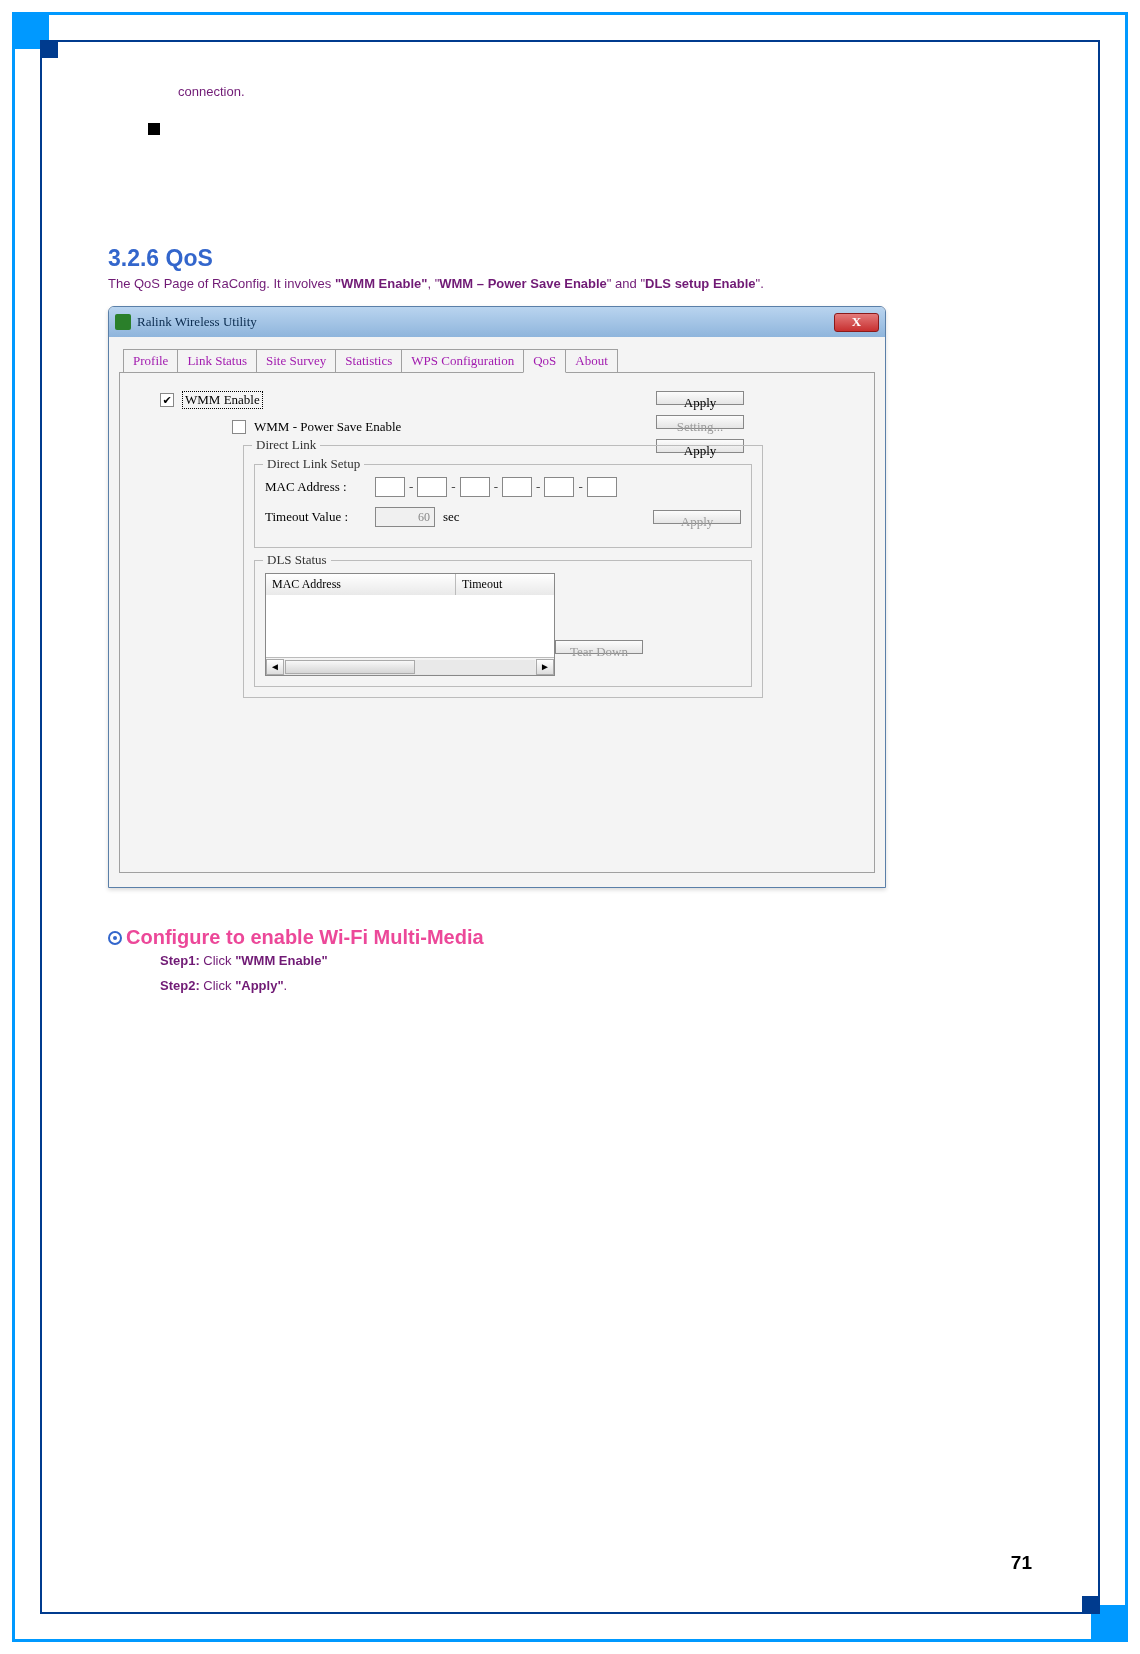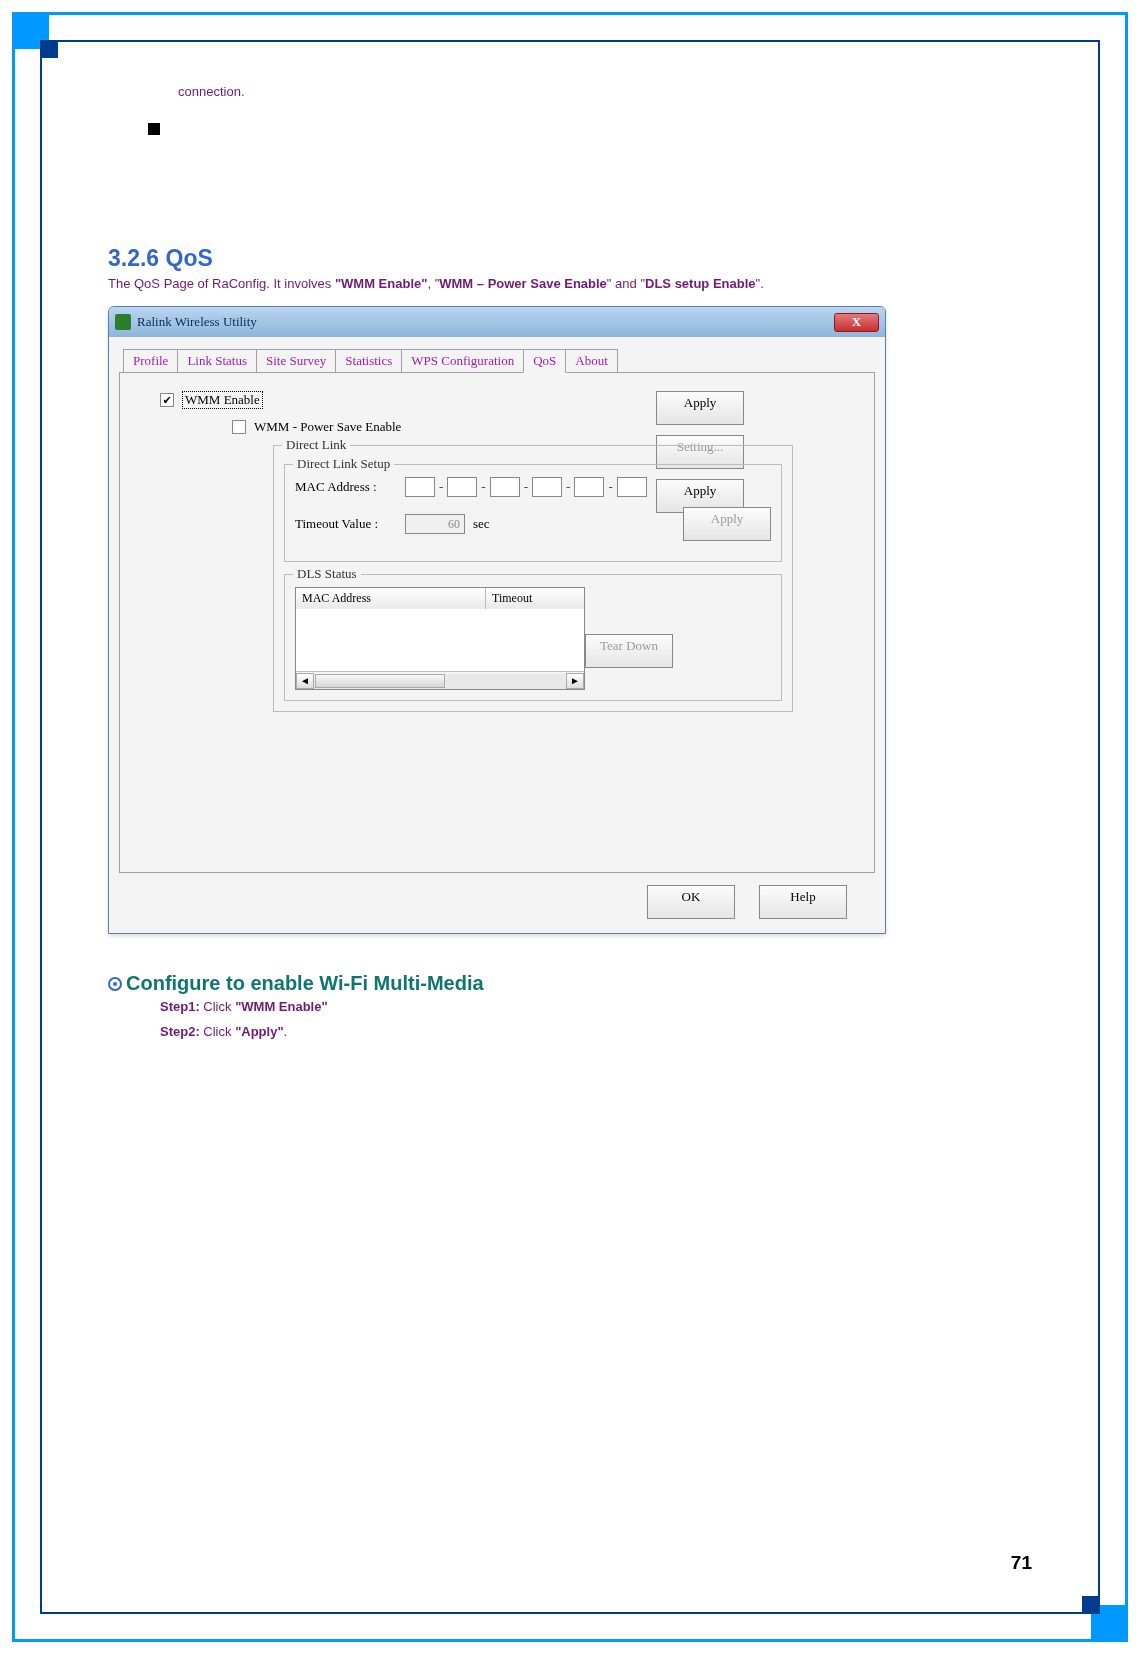--- a/index.html
+++ b/index.html
@@ -89,42 +89,42 @@
     position: relative;
     text-align: center;
   }
   .tab.active { background: #f4f4f4; border-bottom: 1px solid #f4f4f4; margin-bottom: -1px; }
   .tabpanel { border: 1px solid #a0a0a0; border-top: none; padding: 18px 16px 10px 40px; background: #f4f4f4; min-height: 500px; position: relative; }
   .row { display: flex; align-items: center; margin-bottom: 10px; }
   .chk { width: 14px; height: 14px; border: 1px solid #888; background: #fff; margin-right: 8px; display: inline-flex; align-items: center; justify-content: center; font-size: 12px; line-height: 1; }
   .chk.checked::before { content: "✔"; color: #000; font-size: 11px; }
   .sel-highlight { border: 1px dotted #000; padding: 0 2px; background: #f4f4f4; }
   .btn {
-    width: 88px; height: 34px; border: 1px solid #888; background: linear-gradient(#fcfcfc,#e5e5e5);
+    width: 88px; height: 14px; border: 1px solid #888; background: linear-gradient(#fcfcfc,#e5e5e5);
     text-align: center; line-height: 22px; font-size: 13px; color: #000;
   }
   .btn.disabled { color: #9a9a9a; }
   .right-col { position: absolute; right: 130px; top: 18px; display: flex; flex-direction: column; gap: 10px; }
-  .fieldset { border: 1px solid #bcbcbc; padding: 12px 10px 10px 10px; margin-top: 6px; position: relative; margin-left: 113px; width: 520px; }
+  .fieldset { border: 1px solid #bcbcbc; padding: 12px 10px 10px 10px; margin-top: 6px; position: relative; margin-left: 83px; width: 520px; }
   .fieldset > .legend { position: absolute; top: -9px; left: 8px; background: #f4f4f4; padding: 0 4px; font-size: 13px; color: #333; }
   .fieldset.inner { margin-left: 0; width: 100%; }
   .mac-inputs { display: flex; align-items: center; gap: 4px; }
   .mac-box { width: 30px; height: 20px; border: 1px solid #888; background: #fff; }
   .dash { color: #444; }
   .timeout-val { width: 60px; height: 20px; border: 1px solid #888; background: #f0f0f0; text-align: right; padding-right: 4px; color: #888; font-size: 12px; line-height: 18px; display: inline-block; }
   .table { border: 1px solid #888; width: 290px; background: #fff; }
   .thead { display: flex; }
   .th { border-right: 1px solid #bbb; background: linear-gradient(#fff,#e9e9e9); padding: 3px 6px; font-size: 12px; }
   .tbody { height: 62px; }
   .hscroll { height: 18px; border-top: 1px solid #bbb; background: linear-gradient(#f5f5f5,#e5e5e5); display: flex; align-items: center; }
   .sbtn { width: 18px; height: 16px; border: 1px solid #aaa; background: linear-gradient(#fff,#ddd); text-align: center; font-size: 10px; line-height: 14px; }
   .strack { flex: 1; height: 14px; background: #e9e9e9; margin: 0 1px; position: relative; }
   .sthumb { position: absolute; left: 0; top: 0; height: 14px; width: 130px; background: linear-gradient(#f8f8f8,#d6d6d6); border: 1px solid #aaa; }
   .bottom-bar { display: flex; justify-content: flex-end; gap: 24px; padding: 12px 28px 0 0; }
-  .h3 { font-size: 20px; color: #0f766e; font-weight: bold; margin-top: 38px; }
+  .h3 { font-size: 20px; color: #ec4899; font-weight: bold; margin-top: 38px; }
   .dotcircle { display: inline-block; width: 14px; height: 14px; border: 2px solid #3366cc; border-radius: 50%; position: relative; vertical-align: -1px; margin-right: 4px; }
   .dotcircle::after { content: ""; position: absolute; width: 4px; height: 4px; background: #3366cc; border-radius: 50%; top: 3px; left: 3px; }
   .indent1 { margin-left: 52px; }
   .pagenum { position: absolute; bottom: 0; right: 0; font-weight: bold; font-size: 19px; }
 </style>
 </head>
 <body>
 
 <div class="outer-frame">
   <div class="corner-tl"></div>
@@ -229,24 +229,20 @@
                     <div class="sbtn">►</div>
                   </div>
                 </div>
                 <div class="btn disabled" style="margin-bottom:22px;">Tear Down</div>
               </div>
             </div>
 
           </div>
         </div>
 
-        <div class="bottom-bar">
-          <div class="btn">OK</div>
-          <div class="btn">Help</div>
-        </div>
       </div>
     </div>
   </div>
 
   <div class="h3">
     <span class="dotcircle"></span><span>Configure to enable Wi-Fi Multi-Media</span>
   </div>
 
   <div class="body-text indent1">
     <b>Step1:</b><span> Click </span><b>"WMM Enable"</b>

